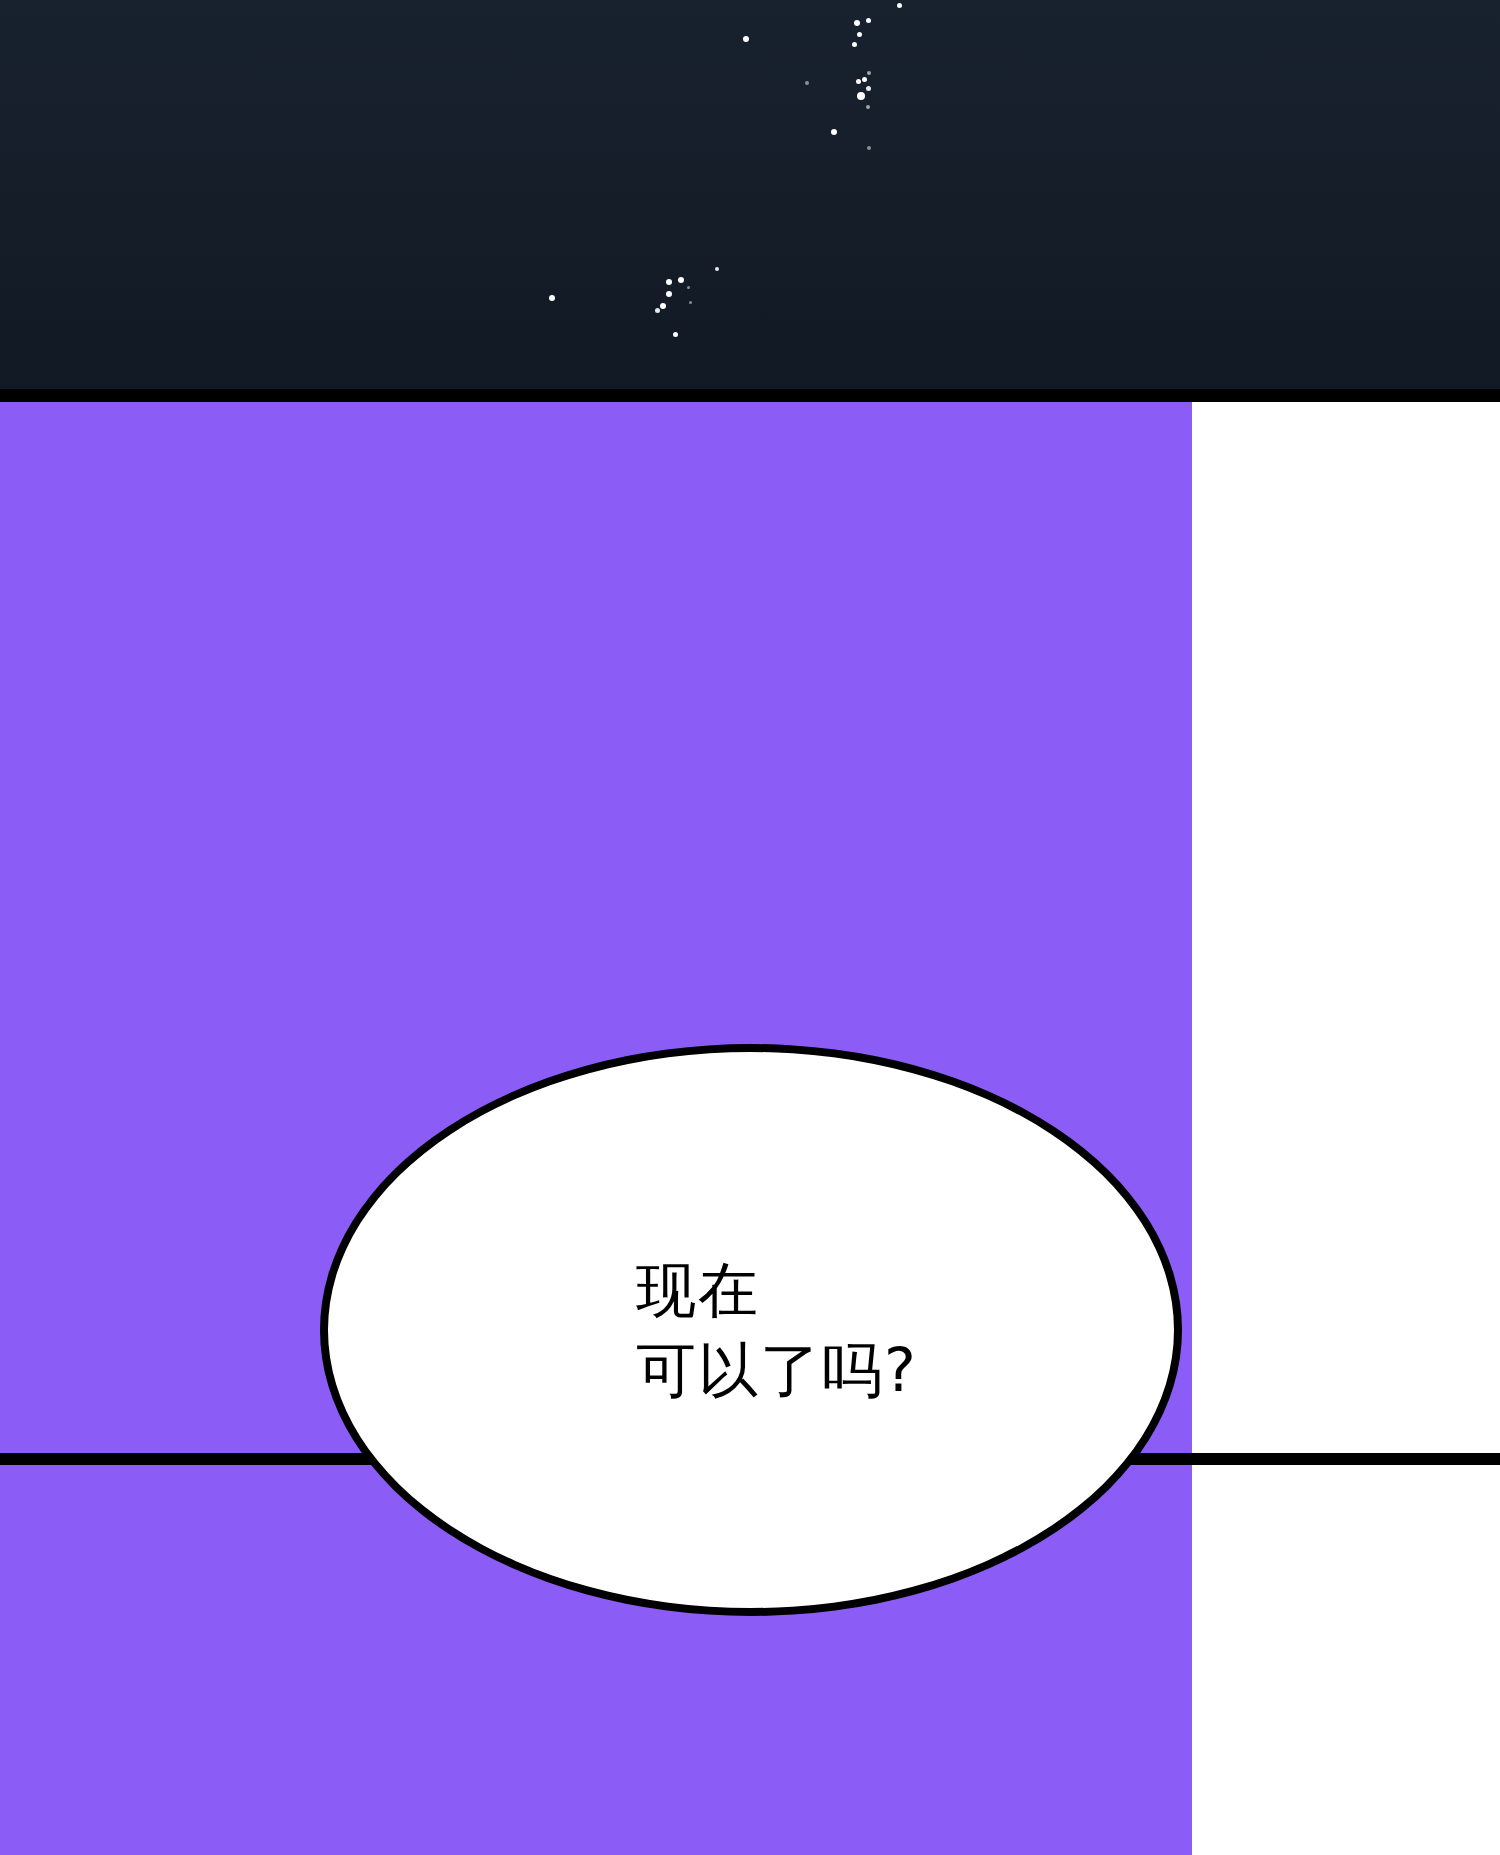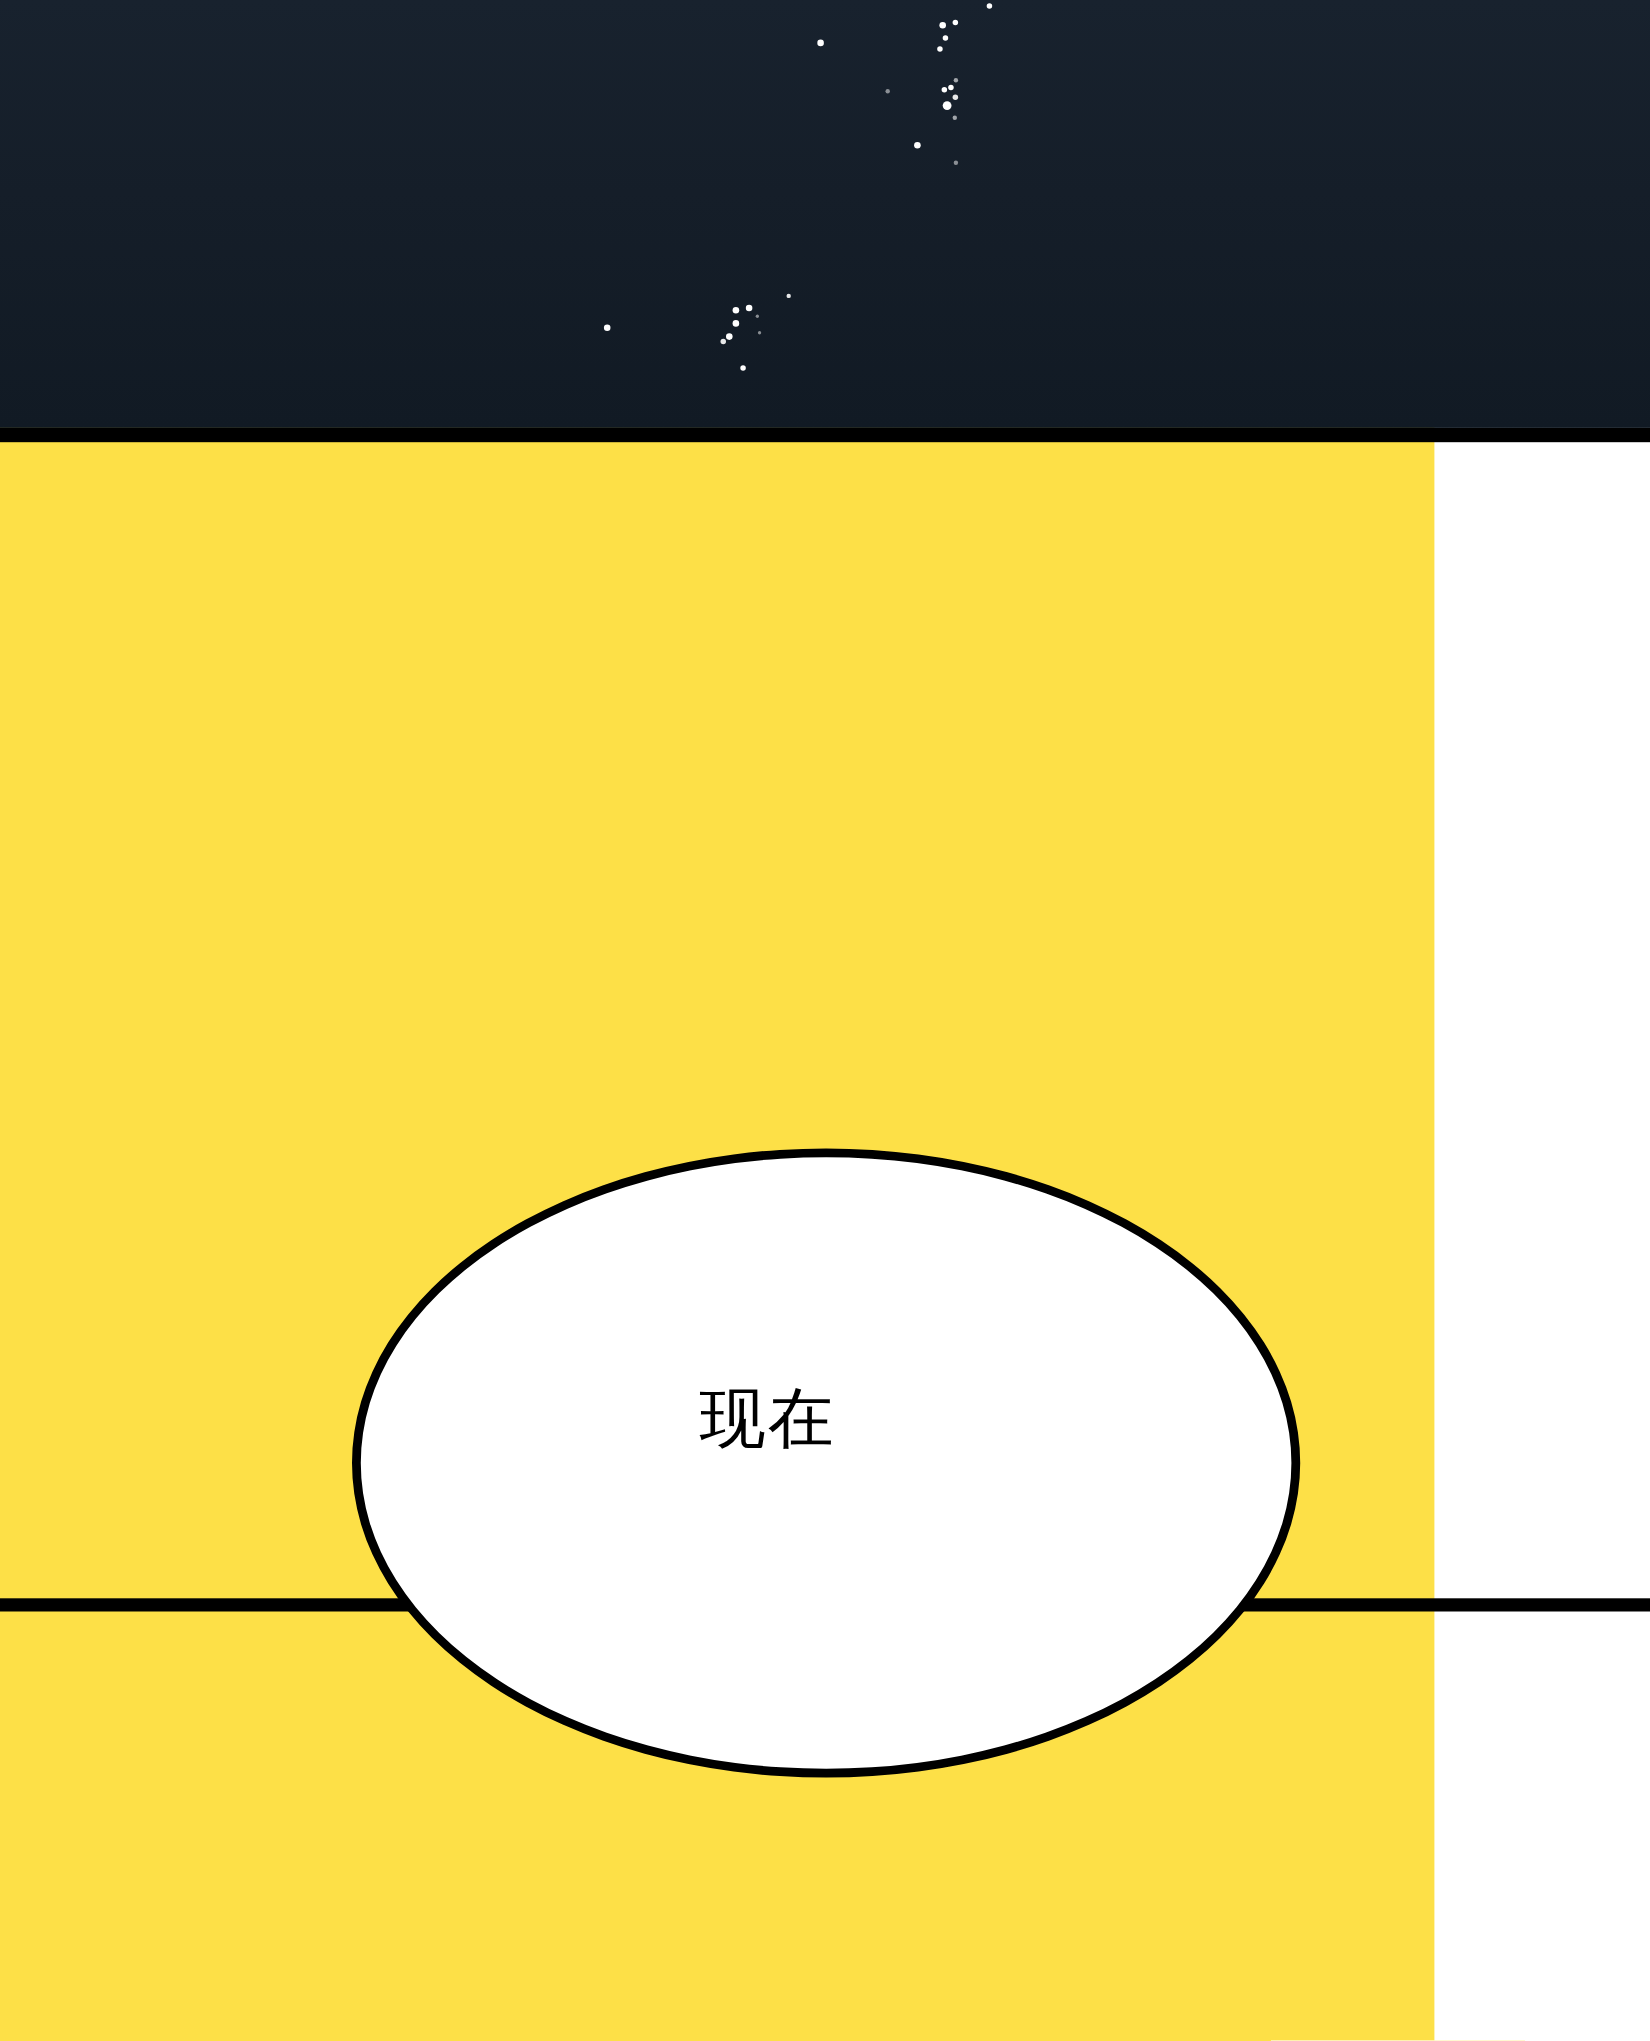--- a/index.html
+++ b/index.html
@@ -6,23 +6,23 @@
     margin: 0;
     padding: 0;
     width: 1500px;
     height: 1855px;
     background: #ffffff;
     overflow: hidden;
     font-family: "DejaVu Sans", sans-serif;
   }
   .panel {
     position: relative;
-    width: 1304px;
+    width: 1192px;
     height: 1855px;
-    background: #fde047;
+    background: #8b5cf6;
   }
   
   .night-sky {
     position: absolute;
     left: 0; top: 0;
     width: 1500px; height: 389px;
     background: linear-gradient(180deg, #18222e 0%, #151e29 45%, #111a24 100%);
     overflow: hidden;
   }
   .speckle {
@@ -103,16 +103,17 @@
       <div class="speckle" style="left: 549px; top: 295px; width: 6px; height: 6px; opacity: 1; background: rgb(255, 255, 255);"></div>
     </div>
 
   <div class="panel-edge-strip"></div>
 
   <div class="divider-line"></div>
 
   <div class="speech-bubble">
     <div class="bubble-text">
       <span class="line">现在</span>
+      <span class="line">可以了吗?</span>
     </div>
   </div>
 
 </div>
 
 </body></html>

